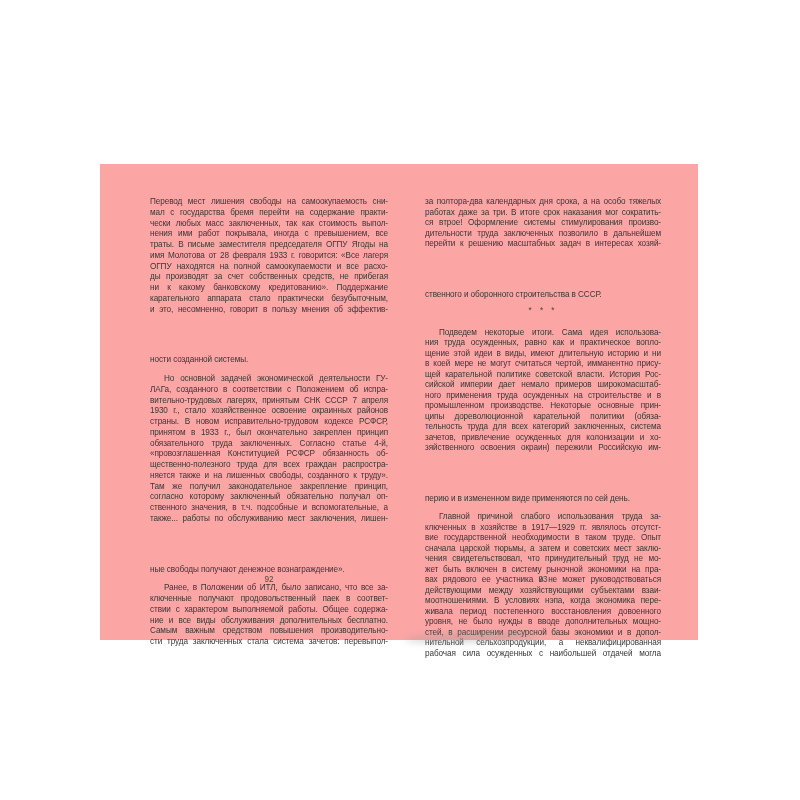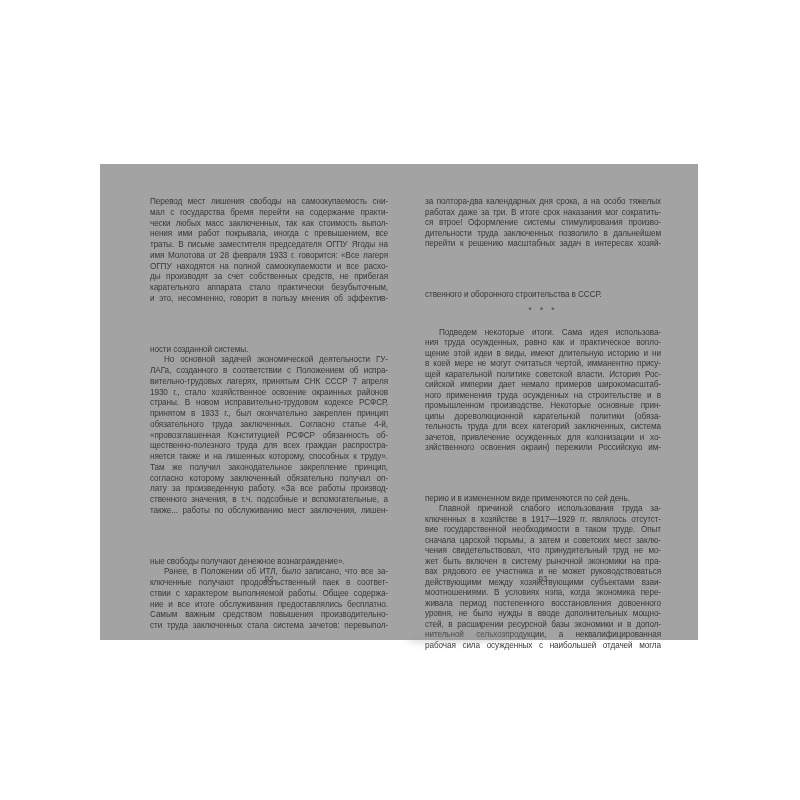--- a/index.html
+++ b/index.html
@@ -16,21 +16,21 @@
     width: 800px;
     height: 800px;
     background: #ffffff;
   }
   .book {
     position: absolute;
     left: 100px;
     top: 164px;
     width: 598px;
     height: 476px;
-    background: #a3a3a3;
+    background: #fca5a5;
   }
   .col {
     position: absolute;
     color: #383838;
     font-size: 8.2px;
     letter-spacing: -0.1px;
     text-align: justify;
   }
   .col-left {
     left: 50px;
@@ -45,21 +45,21 @@
     line-height: 10.5px;
   }
   .col-left .line { height: 10.75px; }
   .col-right .line { height: 10.5px; }
   .line {
     text-align: justify;
     text-align-last: justify;
     overflow: hidden;
   }
   .line.nj { text-align-last: left; margin-top: 40px; }
-  .line.in { text-indent: 14px; }
+  .line.in { text-indent: 14px; margin-top: 8px; }
   .line.sep {
     text-align: center;
     text-align-last: center;
     letter-spacing: 3px;
     margin: 6px 0 11px 0;
     color: #444444;
   }
   .pagenum {
     position: absolute;
     top: 411px;
@@ -90,43 +90,43 @@
   <div class="book">
     <div class="col col-left">
         <div class="line">Перевод мест лишения свободы на самоокупаемость сни-</div>
         <div class="line">мал с государства бремя перейти на содержание практи-</div>
         <div class="line">чески любых масс заключенных, так как стоимость выпол-</div>
         <div class="line">нения ими работ покрывала, иногда с превышением, все</div>
         <div class="line">траты. В письме заместителя председателя ОГПУ Ягоды на</div>
         <div class="line">имя Молотова от 28 февраля 1933 г. говорится: «Все лагеря</div>
         <div class="line">ОГПУ находятся на полной самоокупаемости и все расхо-</div>
         <div class="line">ды производят за счет собственных средств, не прибегая</div>
+        <div class="line">ни к какому банковскому кредитованию». Поддержание</div>
         <div class="line">карательного аппарата стало практически безубыточным,</div>
         <div class="line">и это, несомненно, говорит в пользу мнения об эффектив-</div>
         <div class="line nj">ности созданной системы.</div>
         <div class="line in">Но основной задачей экономической деятельности ГУ-</div>
         <div class="line">ЛАГа, созданного в соответствии с Положением об испра-</div>
         <div class="line">вительно-трудовых лагерях, принятым СНК СССР 7 апреля</div>
         <div class="line">1930 г., стало хозяйственное освоение окраинных районов</div>
         <div class="line">страны. В новом исправительно-трудовом кодексе РСФСР,</div>
         <div class="line">принятом в 1933 г., был окончательно закреплен принцип</div>
         <div class="line">обязательного труда заключенных. Согласно статье 4-й,</div>
         <div class="line">«провозглашенная Конституцией РСФСР обязанность об-</div>
         <div class="line">щественно-полезного труда для всех граждан распростра-</div>
-        <div class="line">няется также и на лишенных которому, способных к труду».</div>
+        <div class="line">няется также и на лишенных свободы, созданного к труду».</div>
         <div class="line">Там же получил законодательное закрепление принцип,</div>
         <div class="line">согласно которому заключенный обязательно получал оп-</div>
-        <div class="line">лату за произведенную работу. «За все работы производ-</div>
         <div class="line">ственного значения, в т.ч. подсобные и вспомогательные, а</div>
         <div class="line">также... работы по обслуживанию мест заключения, лишен-</div>
         <div class="line nj">ные свободы получают денежное вознаграждение».</div>
         <div class="line in">Ранее, в Положении об ИТЛ, было записано, что все за-</div>
         <div class="line">ключенные получают продовольственный паек в соответ-</div>
         <div class="line">ствии с характером выполняемой работы. Общее содержа-</div>
-        <div class="line">ние и все итоге обслуживания предоставлялись бесплатно.</div>
+        <div class="line">ние и все виды обслуживания дополнительных бесплатно.</div>
         <div class="line">Самым важным средством повышения производительно-</div>
         <div class="line">сти труда заключенных стала система зачетов: перевыпол-</div>
       </div>
     <div class="col col-right">
         <div class="line">за полтора-два календарных дня срока, а на особо тяжелых</div>
         <div class="line">работах даже за три. В итоге срок наказания мог сократить-</div>
         <div class="line">ся втрое! Оформление системы стимулирования произво-</div>
         <div class="line">дительности труда заключенных позволило в дальнейшем</div>
         <div class="line">перейти к решению масштабных задач в интересах хозяй-</div>
         <div class="line nj">ственного и оборонного строительства в СССР.</div>

